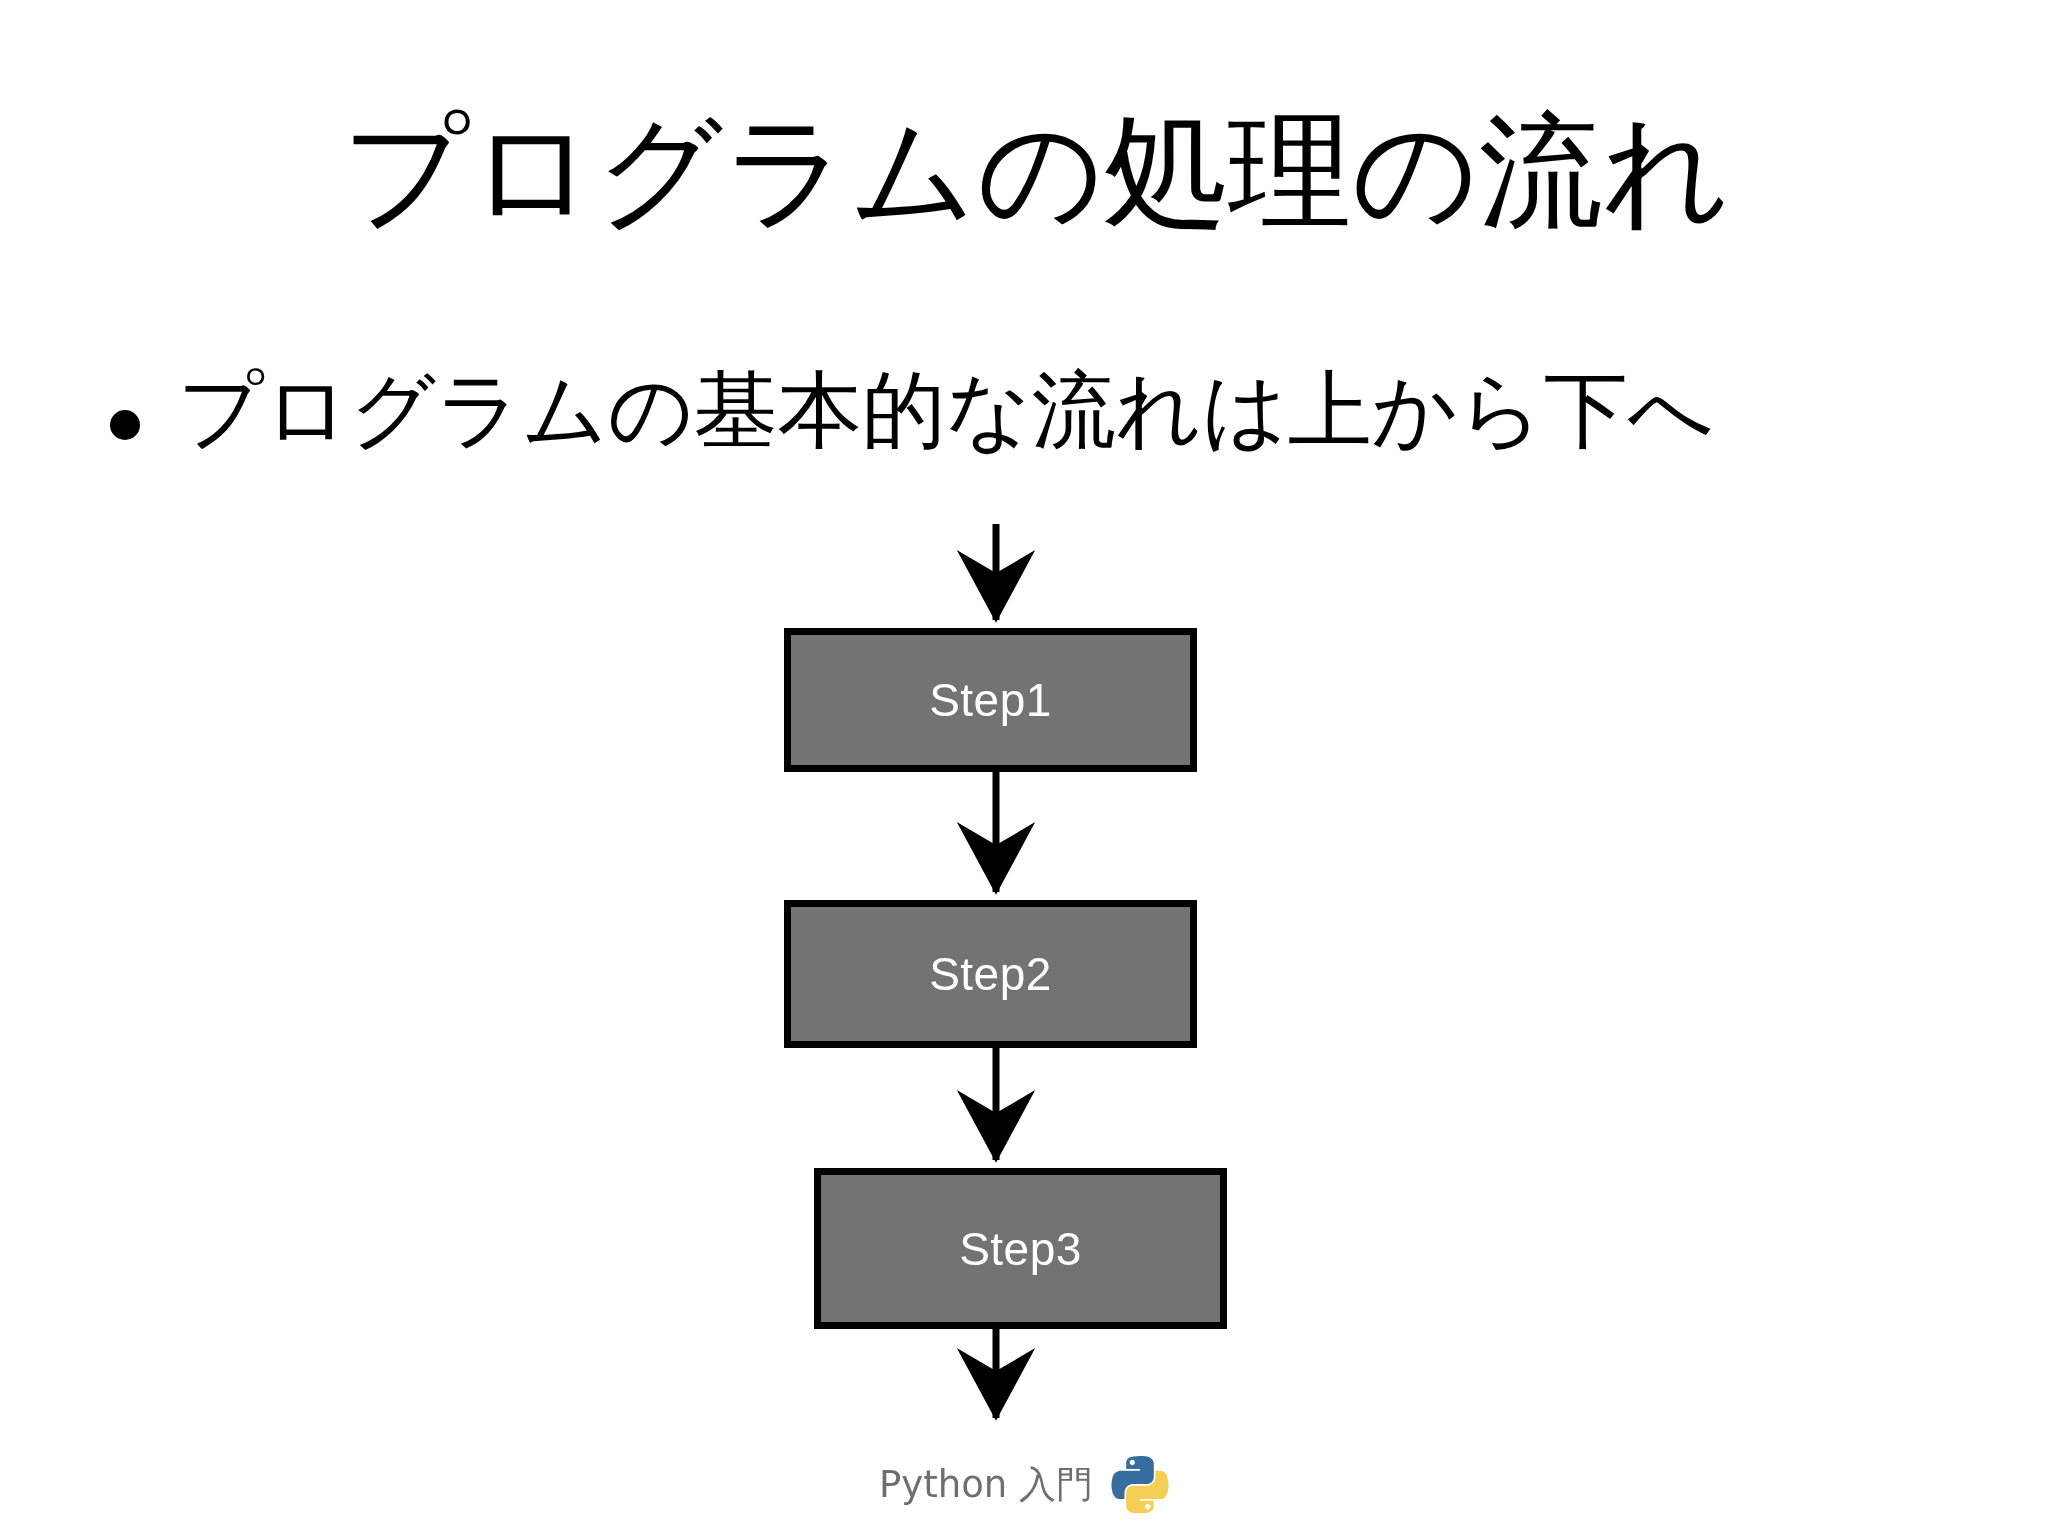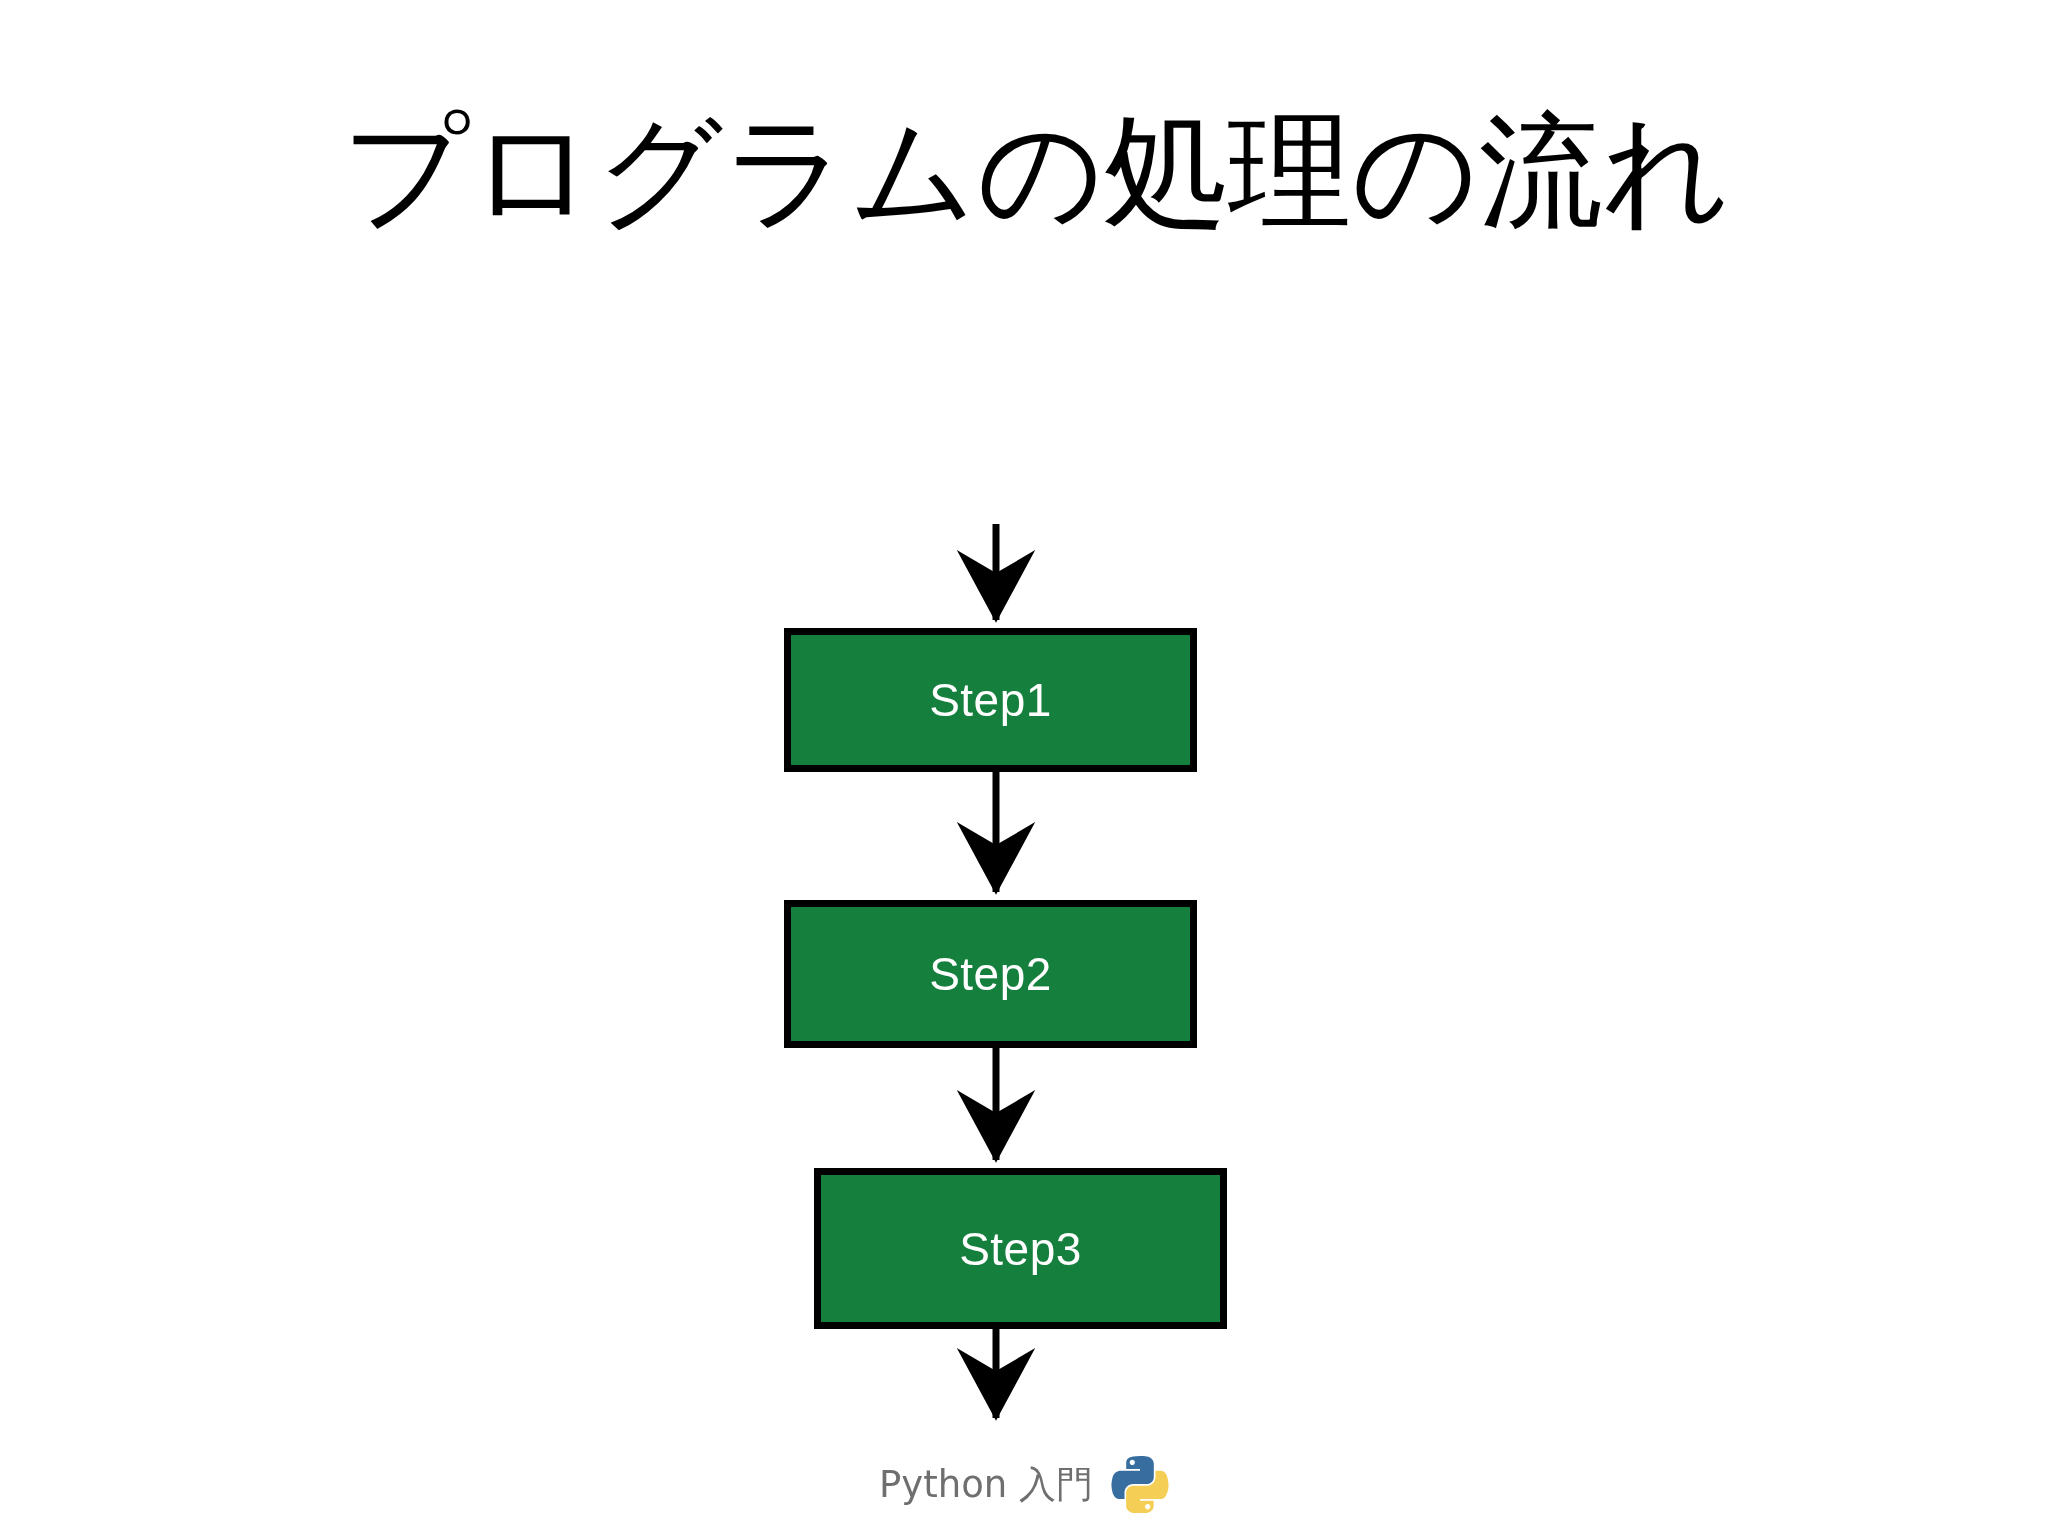--- a/index.html
+++ b/index.html
@@ -73,21 +73,21 @@
     width: 2048px;
     height: 1536px;
     pointer-events: none;
   }
   .flow svg { display: block; }
 
   .step-box {
     position: absolute;
     left: 784px;
     width: 413px;
-    background: #15803d;
+    background: #737373;
     border: 7px solid #000000;
     box-sizing: border-box;
     display: flex;
     align-items: center;
     justify-content: center;
   }
   .step-box .step-label {
     font-size: 46px;
     color: #ffffff;
     font-family: "Liberation Sans", "DejaVu Sans", sans-serif;
@@ -124,20 +124,24 @@
   }
   .python-logo { width: 58px; height: 58px; display: block; }
 </style>
 </head>
 <body>
 
 <div class="slide">
 
   <div class="slide-title">プログラムの処理の流れ</div>
 
+  <div class="bullet-row">
+    <span class="bullet-dot"></span>
+    <span class="bullet-text">プログラムの基本的な流れは上から下へ</span>
+  </div>
 
   <div class="flow">
     <svg width="2048" height="1536" viewBox="0 0 2048 1536" xmlns="http://www.w3.org/2000/svg">
       <defs>
         <marker id="stealth" markerWidth="12" markerHeight="12" refX="10.6" refY="6" orient="auto" markerUnits="strokeWidth">
           <path d="M 0.6 0.4 L 11 6 L 0.6 11.6 L 3.9 6 Z" fill="#000000"></path>
         </marker>
       </defs>
 
       <g>

